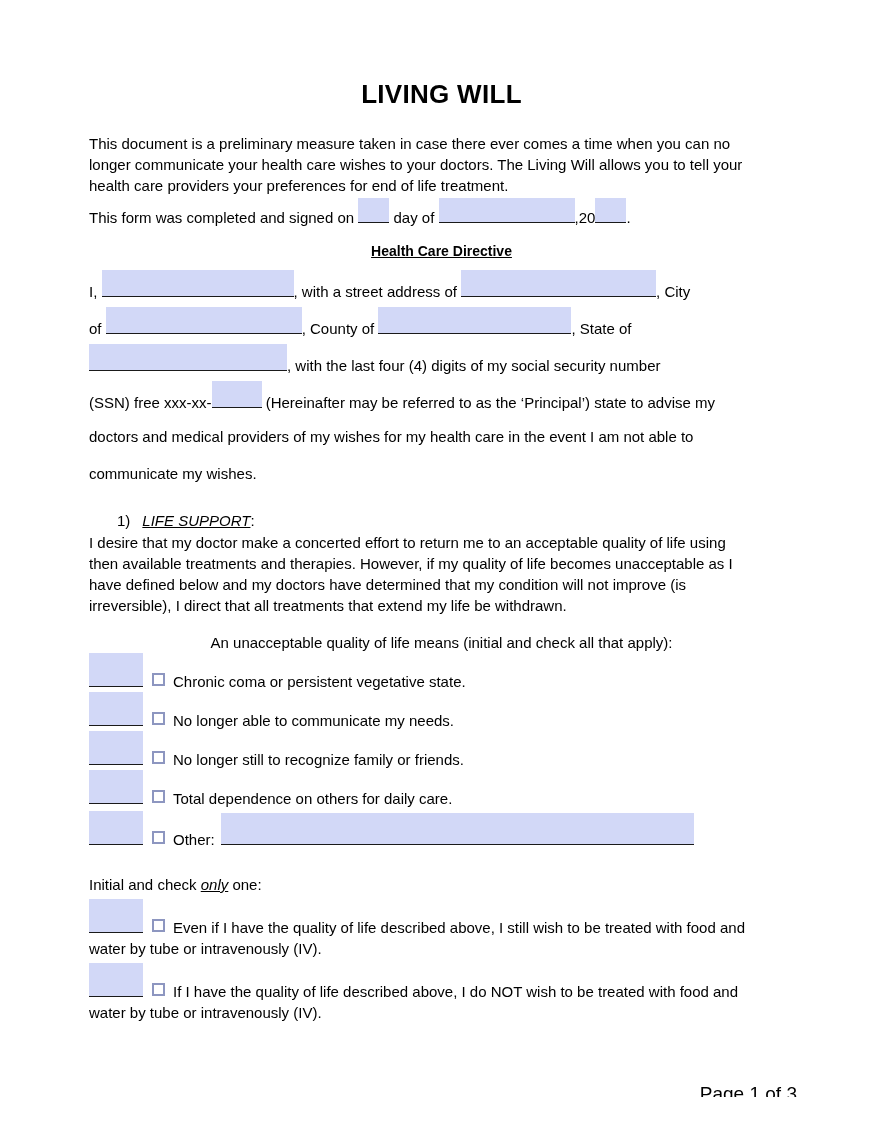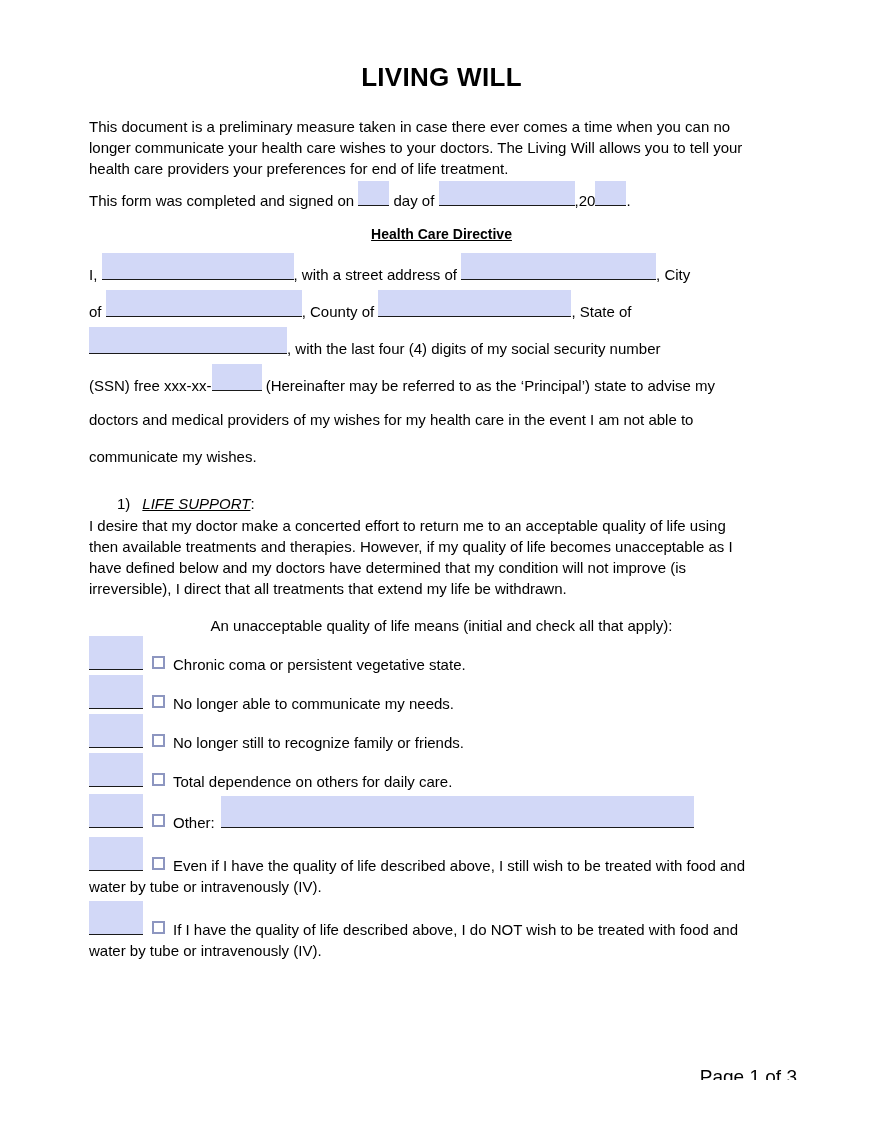--- a/index.html
+++ b/index.html
@@ -4,20 +4,21 @@
 <style>
   * { margin:0; padding:0; box-sizing:border-box; }
   html,body { background:#ffffff; }
   .page {
     position:relative;
     width:883px; height:1080px;
     background:#fff;
     font-family:"Liberation Sans", sans-serif;
     font-size:15px; line-height:21px; color:#000;
     overflow:hidden;
+    margin-top:17px;
   }
   .content { position:absolute; left:89px; top:0; width:705px; }
 
   .doc-title {
     padding-top:62px;
     font-size:26px; line-height:30px; font-weight:bold;
     text-align:center; letter-spacing:0.3px;
   }
   .intro { margin-top:24px; white-space:pre-wrap; }
 
@@ -104,20 +105,21 @@
 irreversible), I direct that all treatments that extend my life be withdrawn.</div>
 
     <div class="prompt">An unacceptable quality of life means (initial and check all that apply):</div>
 
     <div class="check-row"><span class="field f-initial"></span><span class="cb"></span><span class="opt-label">Chronic coma or persistent vegetative state.</span></div>
     <div class="check-row"><span class="field f-initial"></span><span class="cb"></span><span class="opt-label">No longer able to communicate my needs.</span></div>
     <div class="check-row"><span class="field f-initial"></span><span class="cb"></span><span class="opt-label">No longer still to recognize family or friends.</span></div>
     <div class="check-row"><span class="field f-initial"></span><span class="cb"></span><span class="opt-label">Total dependence on others for daily care.</span></div>
     <div class="check-row other-row"><span class="field f-initial"></span><span class="cb"></span><span class="opt-label">Other:</span><span class="field f-other"></span></div>
 
+    <div class="only-prompt"><span>Initial and check </span><span class="em-ul">only</span><span> one:</span></div>
 
     <div class="only-item"><span class="field f-initial"></span><span class="cb"></span><span class="only-label">Even if I have the quality of life described above, I still wish to be treated with food and
 water by tube or intravenously (IV).</span></div>
     <div class="only-item"><span class="field f-initial"></span><span class="cb"></span><span class="only-label">If I have the quality of life described above, I do NOT wish to be treated with food and
 water by tube or intravenously (IV).</span></div>
 
   </div>
 
   <div class="footer-logo"><span class="logo-free">free</span><span class="logo-forms">forms</span></div>
   <div class="page-num">Page 1 of 3</div>

